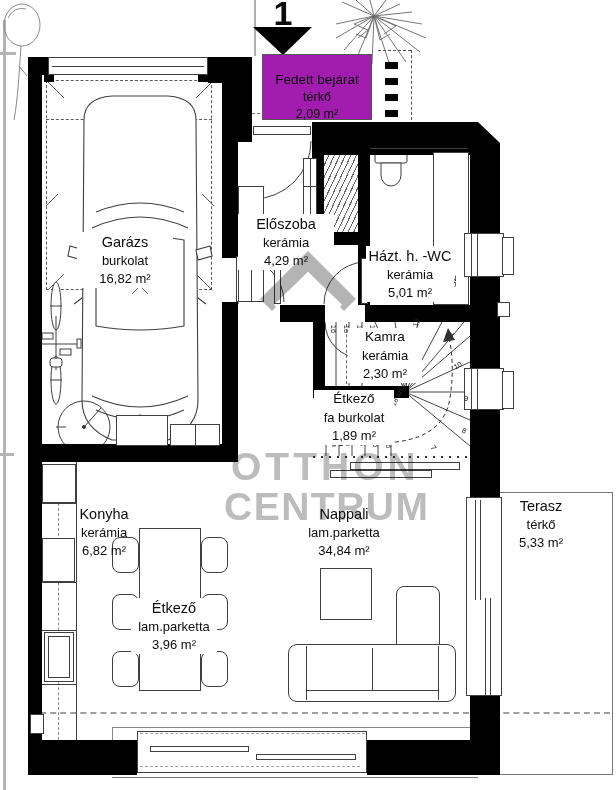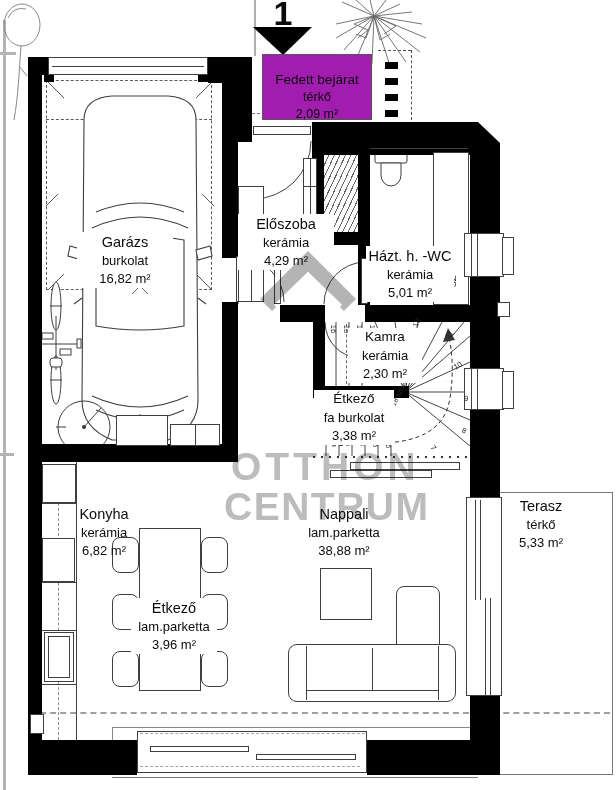--- a/index.html
+++ b/index.html
@@ -242,36 +242,36 @@
     <div class="sub">5,01 m²</div>
   </div>
   <div class="lbl bgw" style="left:348px;top:328px;width:74px">
     <div class="nm" style="font-size:13.5px">Kamra</div>
     <div class="sub">kerámia</div>
     <div class="sub">2,30 m²</div>
   </div>
   <div class="lbl bgw" style="left:314px;top:390px;width:80px">
     <div class="nm" style="font-size:13.5px">Étkező</div>
     <div class="sub">fa burkolat</div>
-    <div class="sub">3,38 m²</div>
+    <div class="sub">1,89 m²</div>
   </div>
   <div class="lbl" style="left:60px;top:504px;width:88px">
     <div class="nm">Konyha</div>
     <div class="sub">kerámia</div>
     <div class="sub">6,82 m²</div>
   </div>
   <div class="lbl bgw" style="left:131px;top:598px;width:86px">
     <div class="nm">Étkező</div>
     <div class="sub">lam.parketta</div>
     <div class="sub">3,96 m²</div>
   </div>
   <div class="lbl" style="left:297px;top:504px;width:94px">
     <div class="nm">Nappali</div>
     <div class="sub">lam.parketta</div>
-    <div class="sub">38,88 m²</div>
+    <div class="sub">34,84 m²</div>
   </div>
   <div class="lbl" style="left:504px;top:496px;width:74px">
     <div class="nm">Terasz</div>
     <div class="sub">térkő</div>
     <div class="sub">5,33 m²</div>
   </div>
 
   <div id="stair-note">18 szl x17,06/27,58</div>
   <div id="sz-mark">SZ</div>
 

